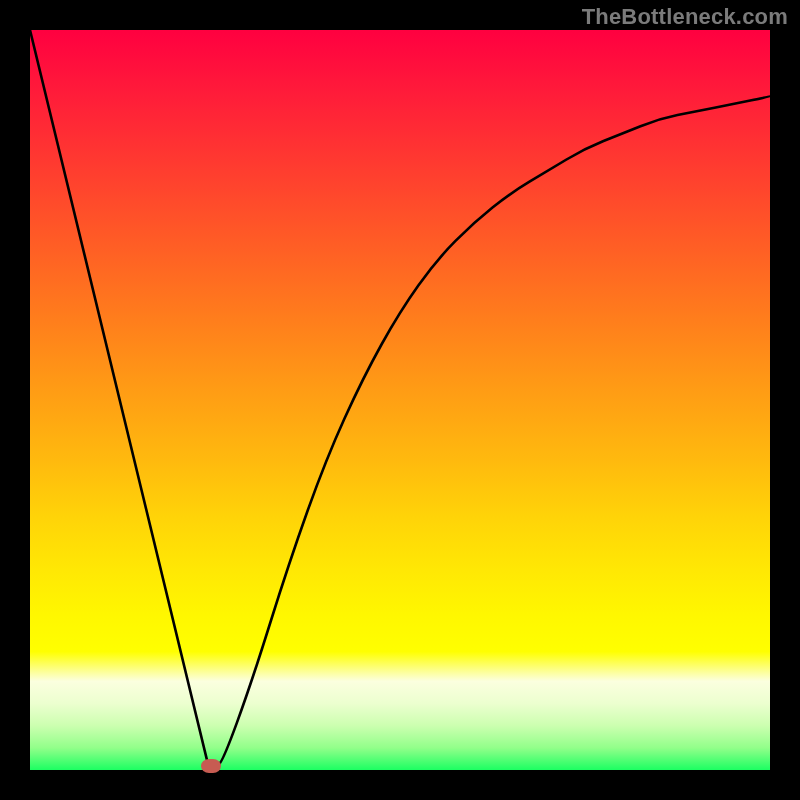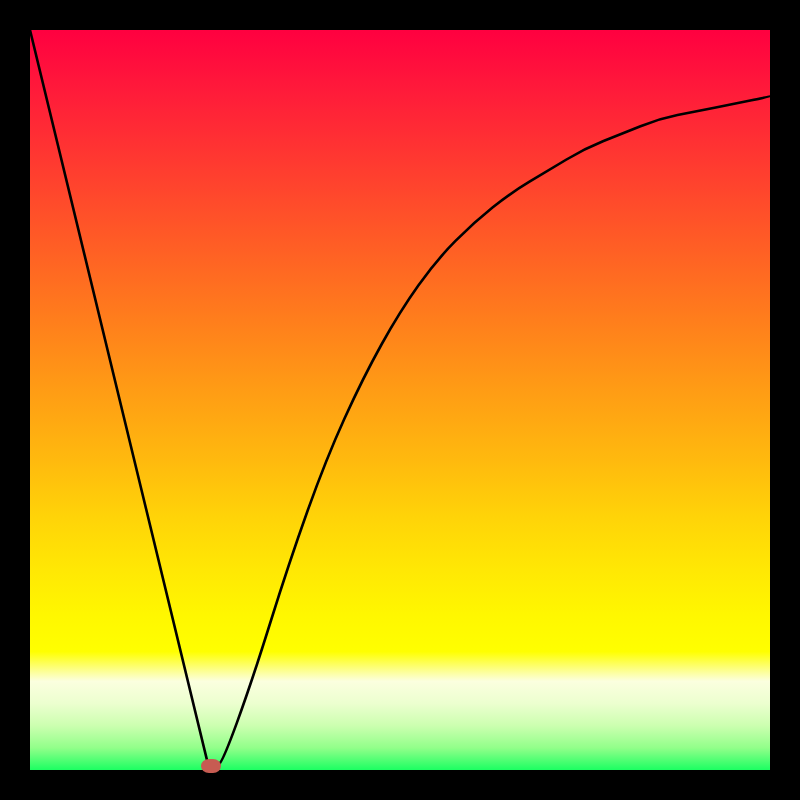--- a/index.html
+++ b/index.html
@@ -68,13 +68,14 @@
       </linearGradient>
     </defs>
 
     <rect x="30" y="30" width="740" height="740" fill="url(#bgGrad)"></rect>
 
     <path id="curvePath" fill="none" stroke="#000" stroke-width="2.6" stroke-linejoin="round" stroke-linecap="round" d="M 30.0 30.0 L 207.6 762.6 L 211.3 766.3 Q 211.3 766.3 213.1 766.3 Q 215.0 766.3 218.7 764.5 Q 222.4 762.6 237.2 721.9 Q 252.0 681.2 270.5 622.0 Q 289.0 562.8 307.5 511.0 Q 326.0 459.2 344.5 418.5 Q 363.0 377.8 381.5 344.5 Q 400.0 311.2 418.5 285.3 Q 437.0 259.4 455.5 240.9 Q 474.0 222.4 492.5 207.6 Q 511.0 192.8 529.5 181.7 Q 548.0 170.6 566.5 159.5 Q 585.0 148.4 603.5 141.0 Q 622.0 133.6 640.5 126.2 Q 659.0 118.8 677.5 115.1 Q 696.0 111.4 714.5 107.7 Q 733.0 104.0 751.5 100.3 T 770.0 96.6"></path>
   </svg>
 
   <div class="marker" id="markerDot" style="left: 211.3px; top: 766.3px; background: rgb(199, 92, 82);"></div>
 
+  <div class="watermark">TheBottleneck.com</div>
 </div>
 
 </body></html>

